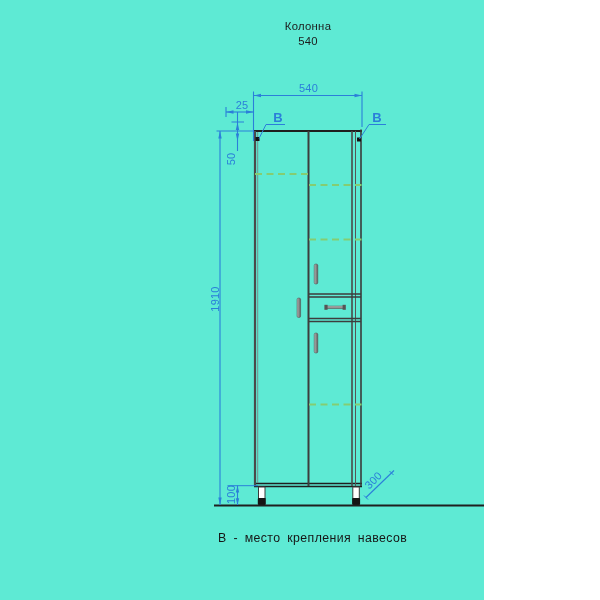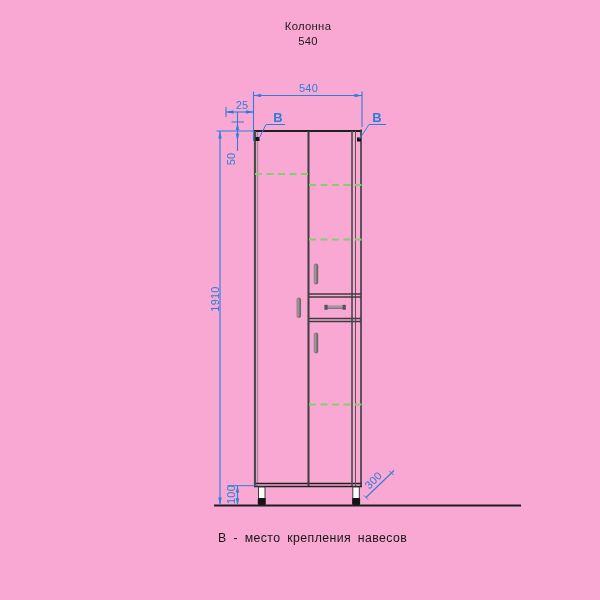--- a/index.html
+++ b/index.html
@@ -1,17 +1,17 @@
 <!DOCTYPE html>
 <html><head>
 <meta charset="utf-8">
 <style>
   html,body{margin:0;padding:0;background:#ffffff;}
   .stage{
-    position:relative;width:600px;height:600px;background:#f9a8d4;overflow:hidden;
+    position:relative;width:484px;height:600px;background:#5eead4;overflow:hidden;
     font-family:"Liberation Sans", sans-serif;
   }
   svg{display:block;}
   text{font-family:"Liberation Sans", sans-serif;}
   .dim-txt{fill:#2b7fd9;font-size:11px;letter-spacing:.2px;}
   .marker-txt{fill:#2b7fd9;font-size:13px;font-weight:bold;}
   .title-txt{fill:#1c1c1c;font-size:11.3px;letter-spacing:.3px;}
   .caption-txt{fill:#161616;font-size:12.3px;letter-spacing:.4px;word-spacing:3px;}
   .blue{stroke:#2b7fd9;stroke-width:1.1;fill:none;}
   .blue-thin{stroke:#2b7fd9;stroke-width:1;fill:none;}

